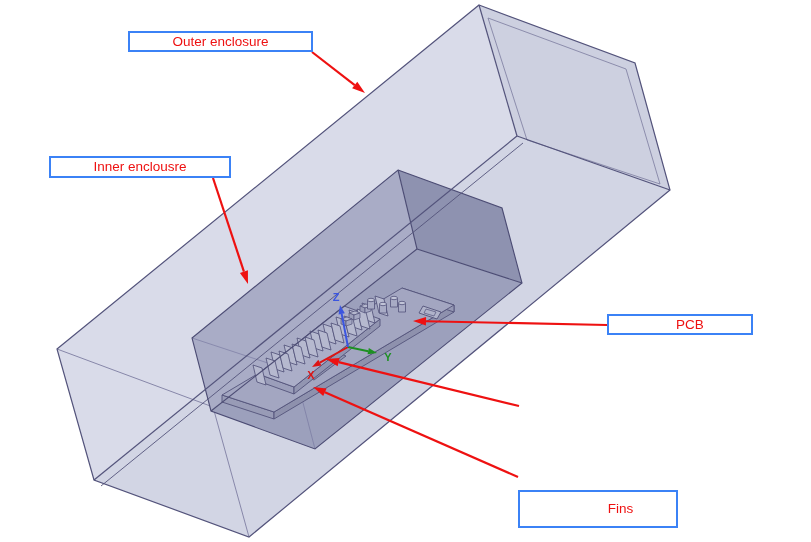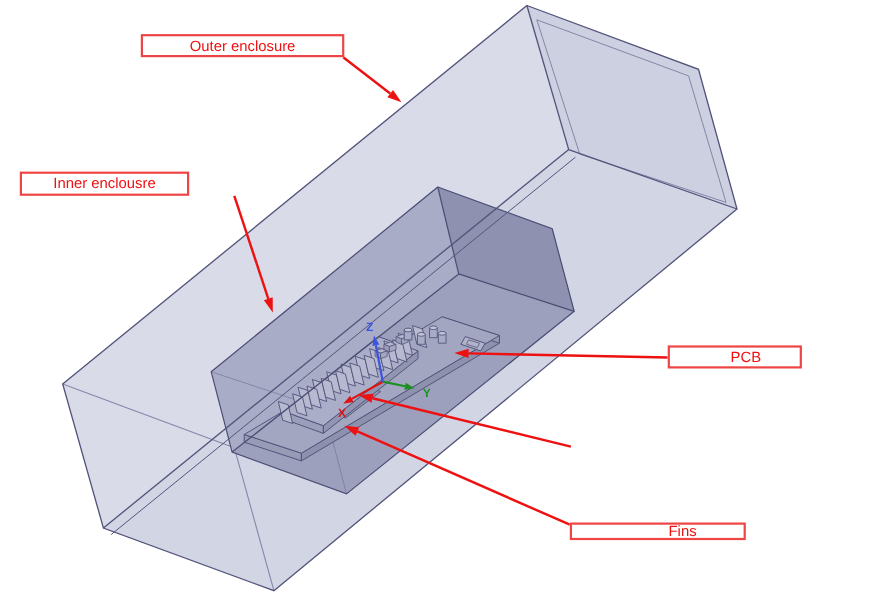--- a/index.html
+++ b/index.html
@@ -1,19 +1,19 @@
 <!DOCTYPE html>
 <html><head>
 <meta charset="utf-8">
 <style>
   html,body{margin:0;padding:0;background:#ffffff;}
   .stage{position:relative;width:811px;height:542px;background:#ffffff;overflow:hidden;
          font-family:"Liberation Sans",sans-serif;}
   .stage svg{position:absolute;left:0;top:0;}
-  .callout{position:absolute;box-sizing:border-box;border:2px solid #ef4444;background:#ffffff;
+  .callout{position:absolute;box-sizing:border-box;border:2px solid #3b82f6;background:#ffffff;
            color:#ee1111;font-size:13.5px;line-height:1;display:flex;align-items:center;
            justify-content:center;font-family:"Liberation Sans",sans-serif;}
   .axis-label{font-family:"Liberation Sans",sans-serif;font-weight:bold;font-size:11px;}
 </style>
 </head>
 <body>
 
 <div class="stage">
   <svg id="scene" width="811" height="542" viewBox="0 0 811 542">
 
@@ -132,16 +132,16 @@
         <line x1="607" y1="325" x2="425.9972375690296" y2="321.2679842797738" stroke="#ee1111" stroke-width="2.2"></line>
         <polygon points="413,321 426.08381710557194,317.06887675747197 425.9106580324873,325.4670918020757" fill="#ee1111"></polygon>
         <line x1="519" y1="406" x2="338.6308659800808" y2="362.0759103682062" stroke="#ee1111" stroke-width="2.2"></line>
         <polygon points="326,359 339.62462163750126,357.99516905156474 337.6371103226603,366.1566516848477" fill="#ee1111"></polygon>
         <line x1="518" y1="477" x2="324.9033723924867" y2="392.2258708064576" stroke="#ee1111" stroke-width="2.2"></line>
         <polygon points="313,387 326.5917306530345,388.38016587965416 323.21501413193886,396.071575733261" fill="#ee1111"></polygon>
       </g>
   </svg>
 
   <div class="callout" style="left: 128px; top: 31px; width: 185px; height: 21px;">Outer enclosure</div>
-  <div class="callout" style="left: 18px; top: 156px; width: 154px; height: 22px;">Inner enclousre</div>
-  <div class="callout" style="left: 607px; top: 314px; width: 122px; height: 21px; padding-left: 20px;">PCB</div>
-  <div class="callout" style="left: 518px; top: 475px; width: 160px; height: 16px; padding-left: 45px;">Fins</div>
+  <div class="callout" style="left: 49px; top: 156px; width: 182px; height: 22px;">Inner enclousre</div>
+  <div class="callout" style="left: 607px; top: 314px; width: 146px; height: 21px; padding-left: 20px;">PCB</div>
+  <div class="callout" style="left: 518px; top: 490px; width: 160px; height: 38px; padding-left: 45px;">Fins</div>
 </div>
 
 </body></html>

